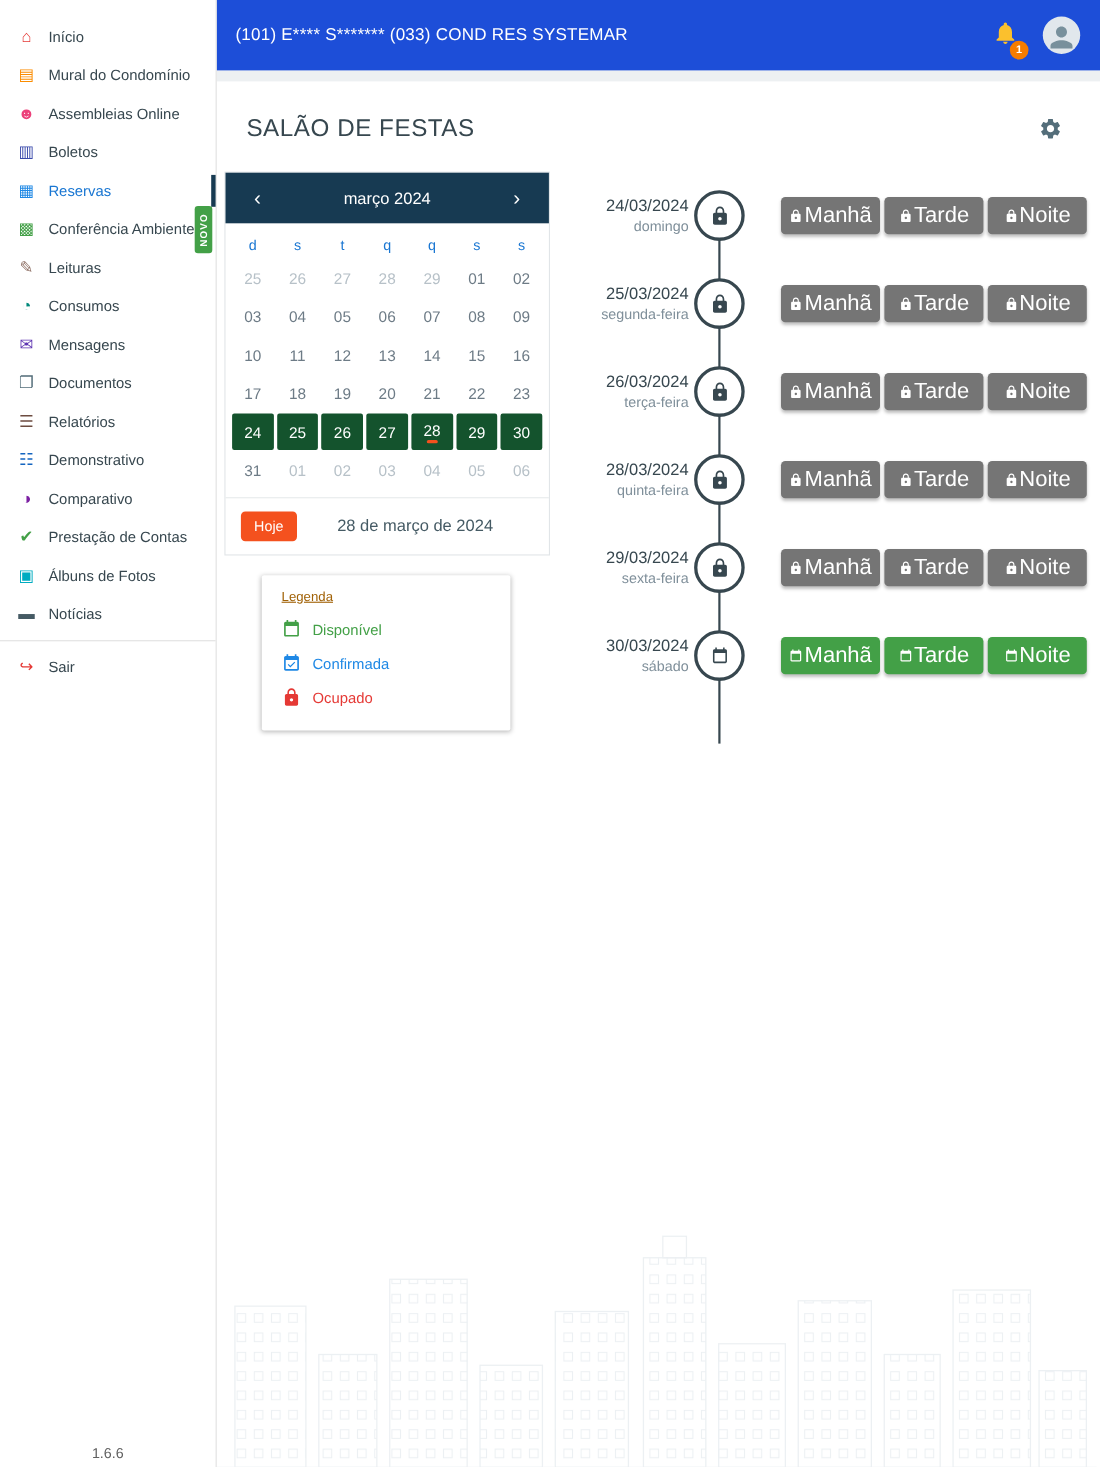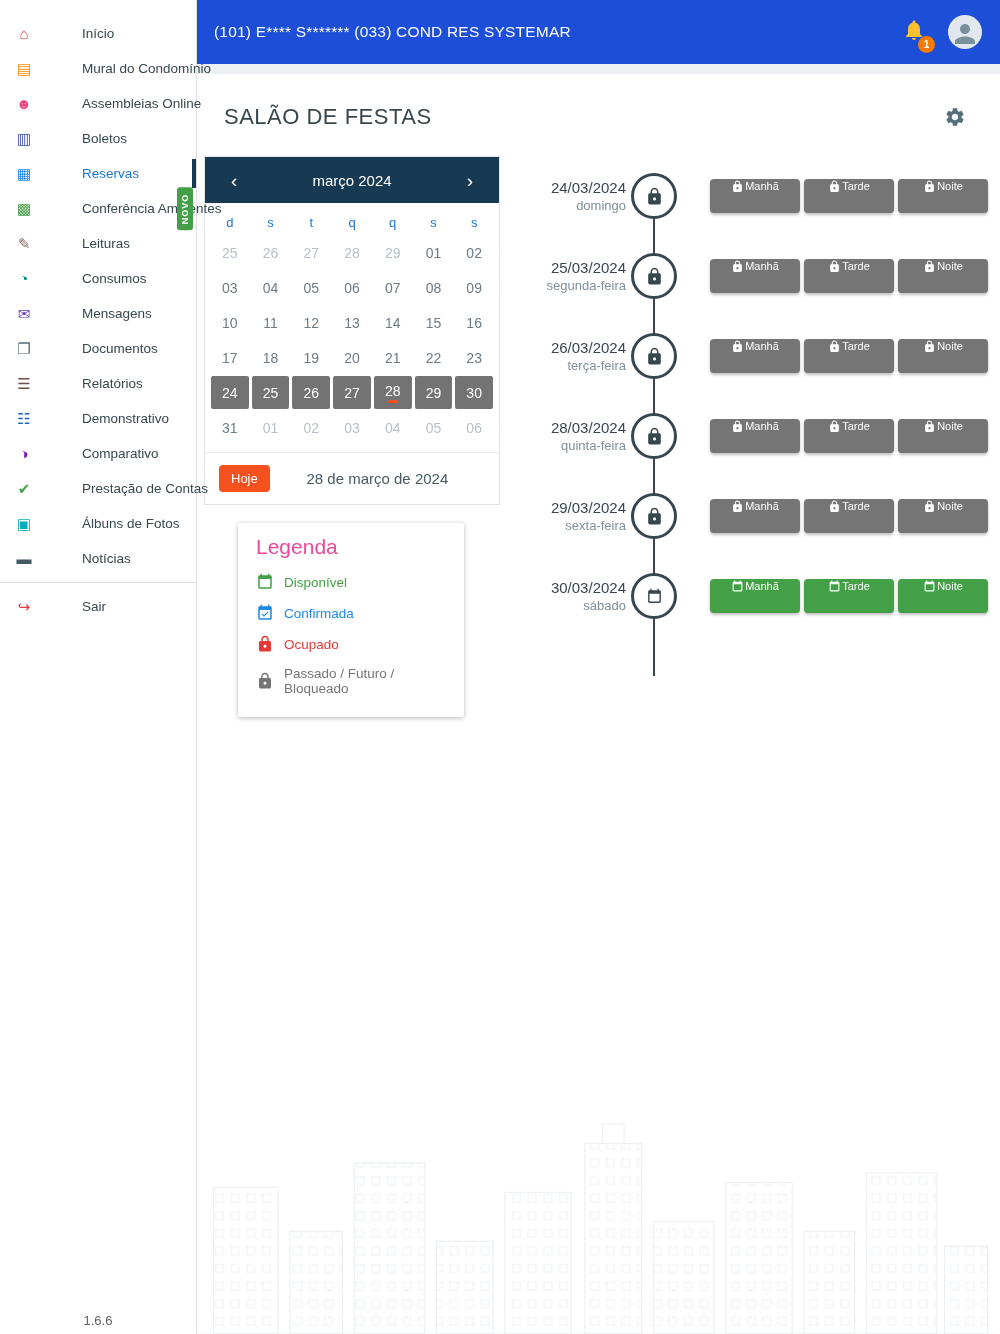--- a/index.html
+++ b/index.html
@@ -12,21 +12,21 @@
   .logo-wrap{height:64px;display:flex;align-items:center;justify-content:center;}
   .logo{width:52px;height:52px;border-radius:50%;
         background:radial-gradient(circle at 35% 30%,#b9bcbe,#6d7275 75%);
         border:3px solid #9aa0a3;box-shadow:inset 0 0 6px rgba(0,0,0,.45);
         display:flex;align-items:center;justify-content:center;
         color:#eceff1;font-weight:bold;font-size:15px;letter-spacing:1px;}
   .menu{margin-top:16px;}
   .menu-item{position:relative;display:flex;align-items:center;gap:10px;
              padding:10px 10px 10px 14px;cursor:pointer;font-size:13.5px;color:#37474f;}
   .mi-icon{width:20px;text-align:center;font-size:15px;line-height:1;flex:0 0 20px;}
-  .mi-label{white-space:nowrap;margin-left:38px;}
+  .mi-label{white-space:nowrap;}
   .menu-item.active .mi-label{color:#1976d2;}
   .menu-item.active::after{content:'';position:absolute;right:0;top:3px;bottom:3px;width:4px;background:#173a52;}
   .novo-badge{position:absolute;right:3px;top:50%;
               writing-mode:vertical-rl;transform:translateY(-50%) rotate(180deg);
               background:#43a047;color:#fff;font-size:9px;font-weight:bold;
               padding:6px 3px;border-radius:3px;letter-spacing:1px;}
   .menu-divider{height:1px;background:#e0e0e0;margin:6px 0;}
   .version{position:absolute;bottom:6px;width:100%;text-align:center;color:#616161;font-size:13px;}
 
   
@@ -53,47 +53,47 @@
   
   .cal-card{border:1px solid #e1e5e8;background:#fff;}
   .cal-head{height:46px;background:#173a52;color:#fff;display:flex;align-items:center;
             justify-content:space-between;padding:0 22px;font-size:15px;}
   .cal-nav{cursor:pointer;font-size:19px;line-height:1;padding:2px 4px;}
   .cal-grid{display:grid;grid-template-columns:repeat(7,1fr);gap:2px 3px;padding:4px 6px 8px;}
   .cal-dow{text-align:center;color:#1976d2;font-size:13px;padding:8px 0 4px;}
   .cal-cell{height:33px;display:flex;flex-direction:column;align-items:center;justify-content:center;
             font-size:14px;color:#6d7b86;border-radius:2px;cursor:pointer;}
   .cal-cell.muted{color:#b7c1c8;}
-  .cal-cell.sel{background:#737373;color:#fff;}
+  .cal-cell.sel{background:#14532d;color:#fff;}
   .cal-mark{width:10px;height:3px;background:#f4511e;border-radius:2px;margin-top:1px;}
   .cal-foot{border-top:1px solid #e6eaec;display:flex;align-items:center;padding:12px 14px;}
   .hoje-btn{background:#f4511e;color:#fff;border:none;border-radius:4px;padding:6px 12px;
             font-size:13px;cursor:pointer;font-family:inherit;}
   .cal-date-label{flex:1;text-align:center;font-size:15px;color:#455a64;}
 
   
   .legend-card{margin:18px 0 0 34px;width:226px;background:#fff;border-radius:2px;
                box-shadow:0 1px 5px rgba(0,0,0,.28);padding:12px 18px 8px;box-sizing:border-box;}
-  .legend-title{font-size:21px;color:#ec4899;margin-bottom:14px;}
+  .legend-title{font-size:12px;color:#a16207;margin-bottom:14px;text-decoration:underline;}
   .legend-item{display:flex;align-items:center;gap:10px;margin-bottom:13px;font-size:13.5px;}
   .legend-ic{display:inline-flex;}
 
   
   .timeline{position:relative;flex:1;margin-left:30px;}
   .tl-line{position:absolute;left:123px;top:40px;height:480px;width:2px;background:#37474f;}
   .tl-row{display:flex;align-items:center;height:80px;position:relative;}
   .tl-date{width:96px;flex:0 0 96px;text-align:right;}
   .tl-date .d{font-size:15px;color:#37474f;text-align:right;}
   .tl-date .w{font-size:13px;color:#7f8f9a;margin-top:2px;}
   .tl-node{width:56px;flex:0 0 56px;display:flex;justify-content:center;position:relative;}
   .tl-circle{width:40px;height:40px;border-radius:50%;background:#fff;border:3px solid #37474f;
              display:flex;align-items:center;justify-content:center;color:#37474f;}
   .tl-slots{display:flex;gap:4px;margin-left:28px;}
   .slot-btn{width:90px;height:34px;border:none;border-radius:4px;color:#fff;cursor:pointer;
-            display:flex;align-items:flex-start;justify-content:center;gap:1px;font-size:11px;
+            display:flex;align-items:center;justify-content:center;gap:1px;font-size:20px;
             font-family:inherit;box-shadow:0 2px 3px rgba(0,0,0,.25);}
   .slot-btn.blocked{background:#757575;}
   .slot-btn.available{background:#43a047;}
   .slot-ic{display:inline-flex;}
 
   
   .skyline{position:absolute;left:0;right:0;bottom:0;height:215px;opacity:.55;z-index:0;pointer-events:none;}
 </style>
 </head>
 <body>
@@ -430,28 +430,20 @@
               </span>
        <span style="color:#1e88e5">Confirmada</span>
      </div>
             <div class="legend-item">
        <span class="legend-ic" style="color:#e53935">
                 <svg width="18" height="18" viewBox="0 0 24 24" fill="currentColor">
                   <path d="M18 8h-1V6c0-2.76-2.24-5-5-5S7 3.24 7 6v2H6c-1.1 0-2 .9-2 2v10c0 1.1.9 2 2 2h12c1.1 0 2-.9 2-2V10c0-1.1-.9-2-2-2zm-6 9c-1.1 0-2-.9-2-2s.9-2 2-2 2 .9 2 2-.9 2-2 2zm3.1-9H8.9V6c0-1.71 1.39-3.1 3.1-3.1 1.71 0 3.1 1.39 3.1 3.1v2z"></path>
                 </svg>
               </span>
        <span style="color:#e53935">Ocupado</span>
-     </div>
-            <div class="legend-item">
-       <span class="legend-ic" style="color:#757575">
-                <svg width="18" height="18" viewBox="0 0 24 24" fill="currentColor">
-                  <path d="M18 8h-1V6c0-2.76-2.24-5-5-5S7 3.24 7 6v2H6c-1.1 0-2 .9-2 2v10c0 1.1.9 2 2 2h12c1.1 0 2-.9 2-2V10c0-1.1-.9-2-2-2zm-6 9c-1.1 0-2-.9-2-2s.9-2 2-2 2 .9 2 2-.9 2-2 2zm3.1-9H8.9V6c0-1.71 1.39-3.1 3.1-3.1 1.71 0 3.1 1.39 3.1 3.1v2z"></path>
-                </svg>
-              </span>
-       <span style="color:#757575">Passado / Futuro / Bloqueado</span>
      </div>
           </div>
       </div>
     </div>
 
     <div class="timeline">
       <div class="tl-line"></div>
     <div class="tl-row">
        <div class="tl-date">
          <div class="d">24/03/2024</div>

